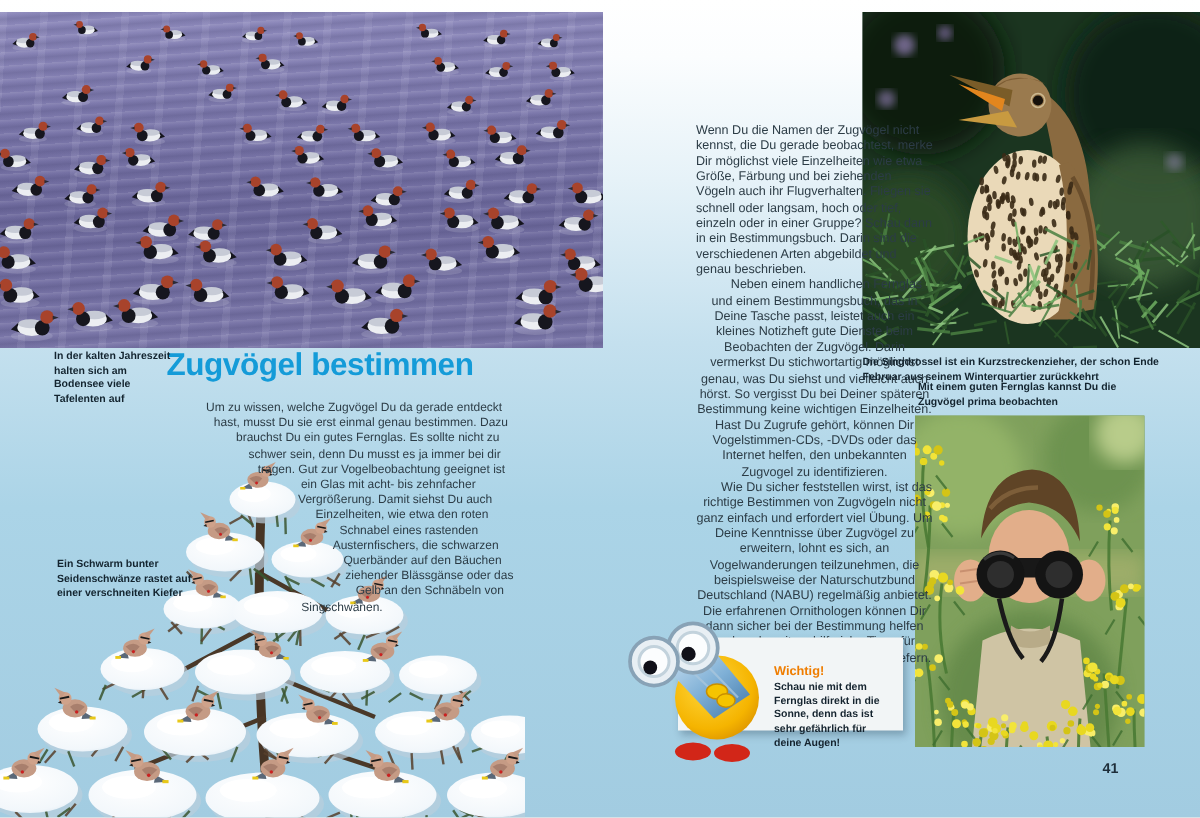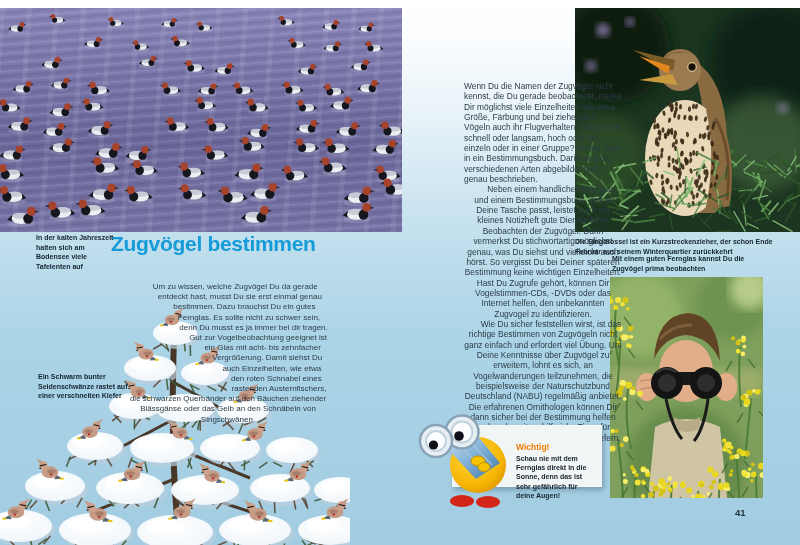--- a/index.html
+++ b/index.html
@@ -37,21 +37,21 @@
   }
   .bodytext{color:#2c3c46;hyphens:auto;-webkit-hyphens:auto;}
   #leftParaWrap{
     position:absolute;left:112px;top:266px;width:232px;z-index:2;
     font-size:8px;line-height:10.2px;text-align:center;
   }
   #leftParaWrap .tree-spacer{
     float:left;width:118px;height:84px;margin-top:40px;
     shape-outside:polygon(0 0,6% 0,100% 100%,0 100%);
   }
-  #leftParaWrap p{margin:16px;}
+  #leftParaWrap p{margin:1px;}
   #rightCol{
     position:absolute;left:464px;top:41px;width:158px;z-index:2;
     font-size:8.4px;line-height:10.35px;text-align:left;margin-top:40px;
   }
   #rightCol p{margin:0;}
   #rightCol p.indent{text-indent:16px;text-align:center;}
 
   #wichtigBox{
     position:absolute;left:452px;top:425px;width:150px;height:62px;
     background:#f2f5f6;box-sizing:border-box;

